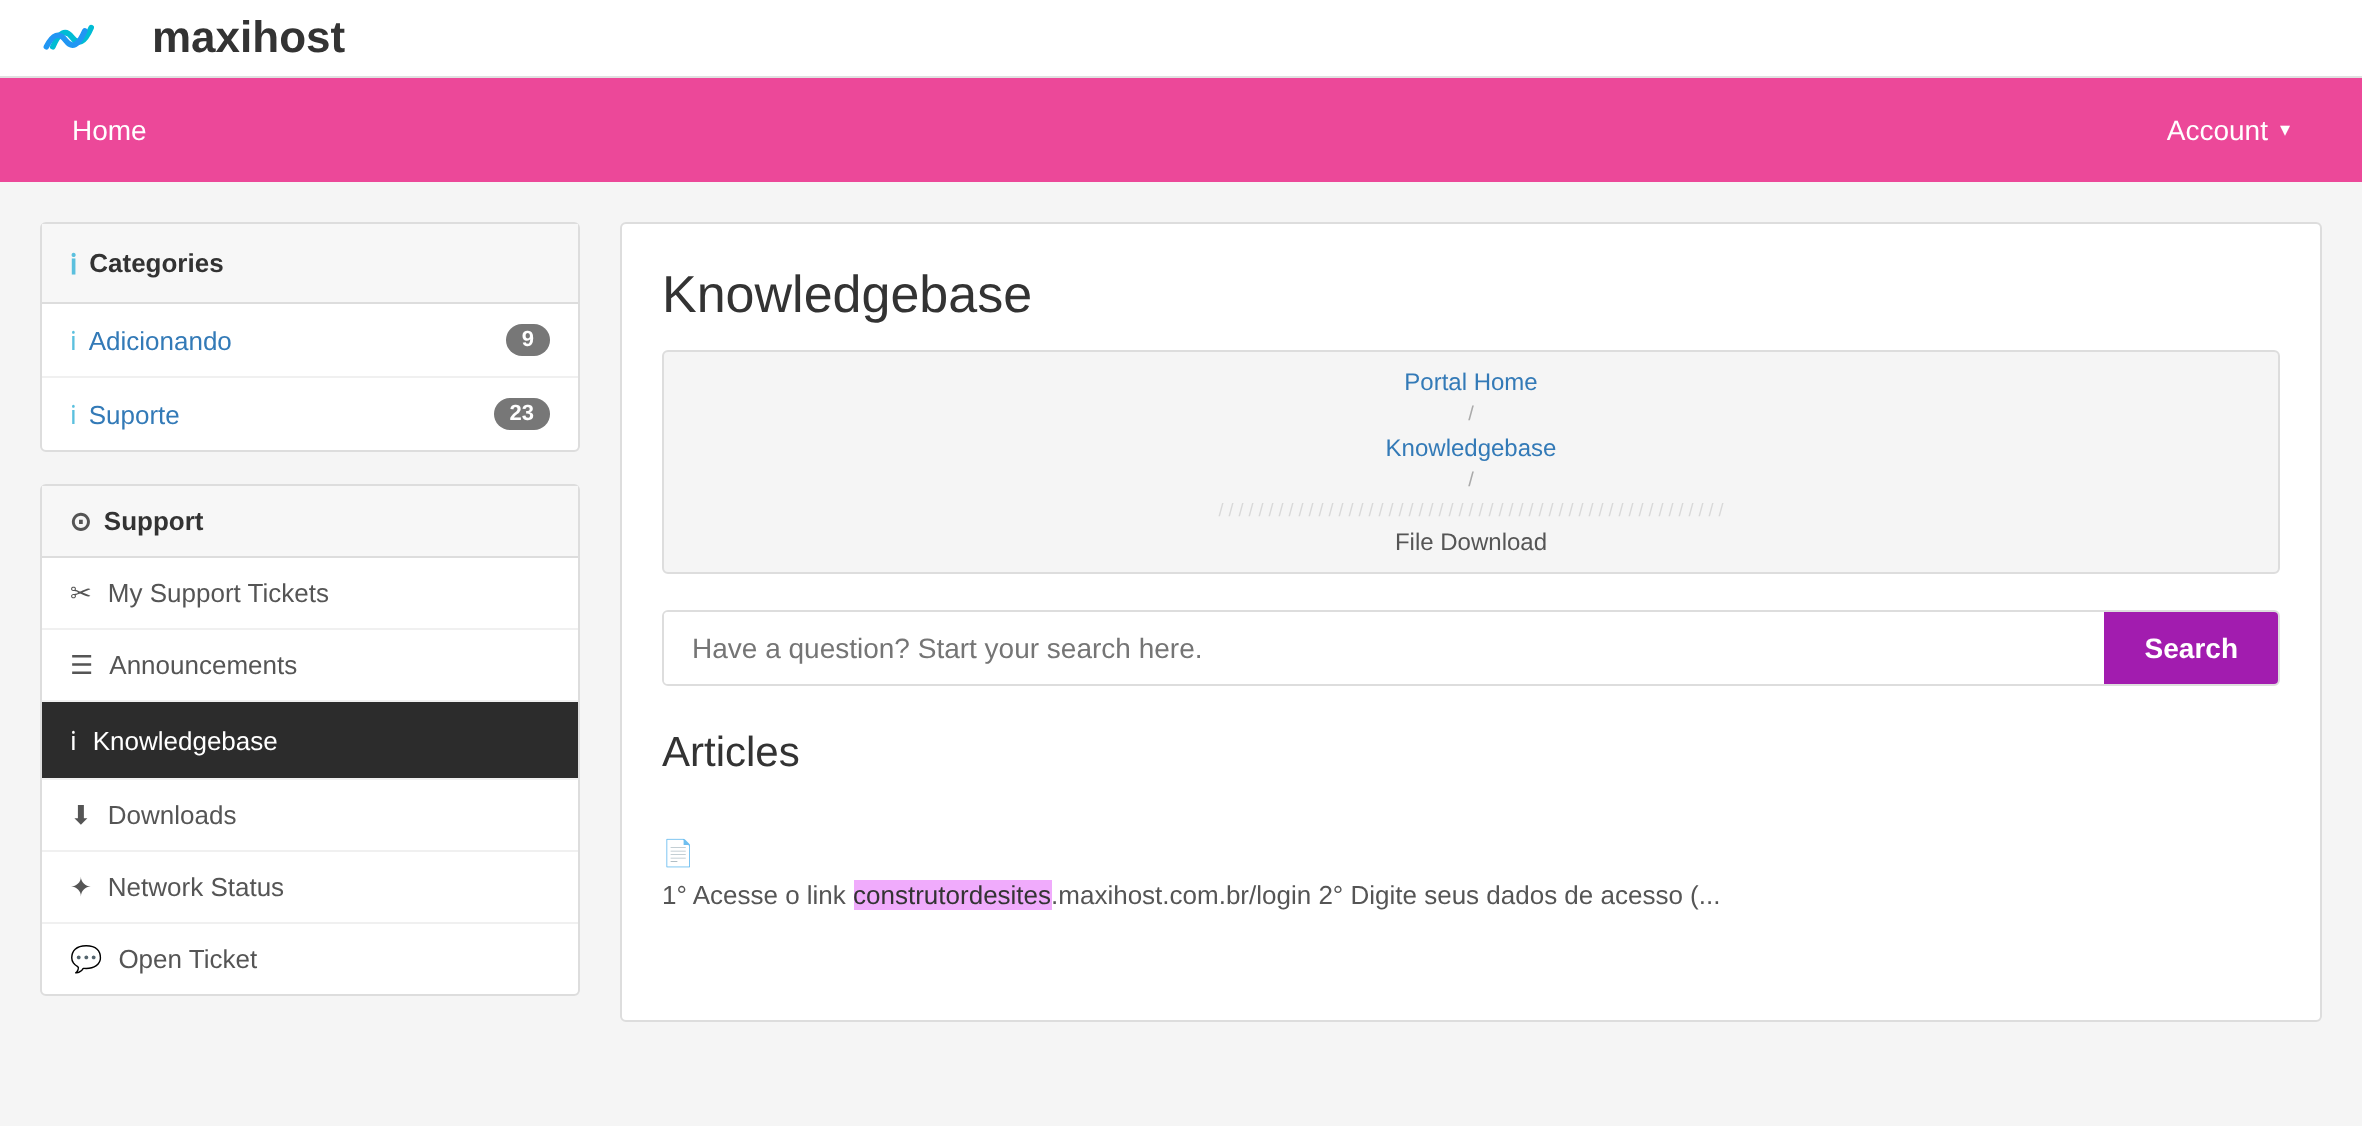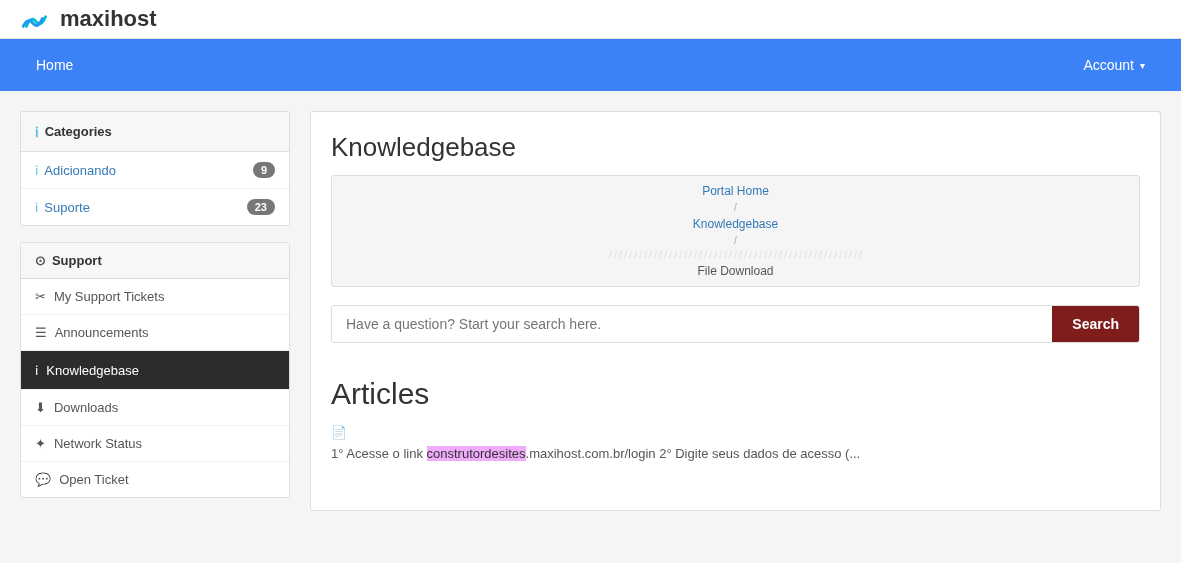--- a/index.html
+++ b/index.html
@@ -9,22 +9,22 @@
     .top-bar {
       background: #fff;
       border-bottom: 1px solid #e0e0e0;
       padding: 6px 20px;
       display: flex;
       align-items: center;
       justify-content: space-between;
     }
     .logo {
       display: flex;
-      align-items: flex-end;
-      gap: 8px;
+      align-items: center;
+      gap: 24px;
     }
     .logo-icon {
       width: 32px;
       height: 20px;
     }
     .logo-text {
       font-size: 22px;
       font-weight: bold;
       color: #333;
     }
@@ -35,21 +35,21 @@
       font-size: 13px;
       color: #555;
     }
     .top-right a {
       color: #555;
       text-decoration: none;
     }
 
     
     .nav-bar {
-      background: #3b82f6;
+      background: #ec4899;
       padding: 0 20px;
       display: flex;
       align-items: flex-start;
       justify-content: space-between;
     }
     .nav-bar .nav-home {
       color: #fff;
       text-decoration: none;
       padding: 18px 16px;
       display: block;
@@ -200,49 +200,49 @@
       align-items: center;
       justify-content: flex-end;
       opacity: 0.3;
     }
     .breadcrumb-dividers span { font-size: 9px; color: #999; }
     .breadcrumb-current { color: #555; }
 
     
     .search-bar {
       display: flex;
-      margin-bottom: 34px;
+      margin-bottom: 22px;
       border: 1px solid #ddd;
       border-radius: 3px;
       overflow: hidden;
     }
     .search-input {
       flex: 1;
       padding: 10px 14px;
       border: none;
       outline: none;
       font-size: 14px;
       color: #999;
     }
     .search-button {
-      background: #7f1d1d;
+      background: #a21caf;
       color: #fff;
       border: none;
       padding: 10px 20px;
       cursor: pointer;
       font-size: 14px;
       font-weight: bold;
     }
 
     
     .articles-title {
-      font-size: 30px;
+      font-size: 21px;
       font-weight: normal;
       color: #333;
-      margin-bottom: 14px;
+      margin-bottom: 30px;
     }
     .article-item {
       margin-bottom: 10px;
     }
     .article-link {
       color: #337ab7;
       text-decoration: none;
       font-size: 14px;
       display: flex;
       align-items: center;

